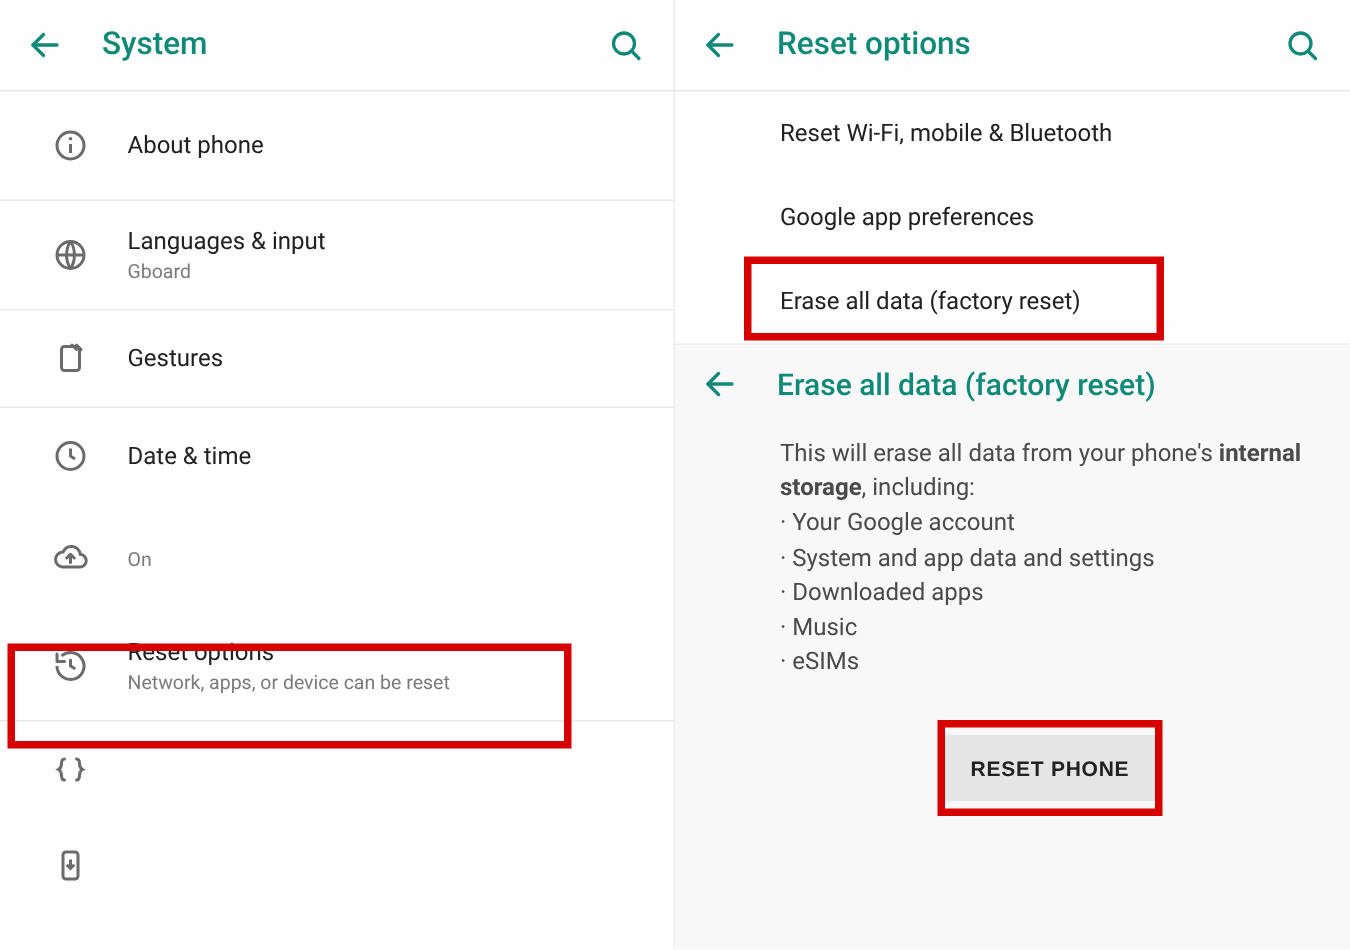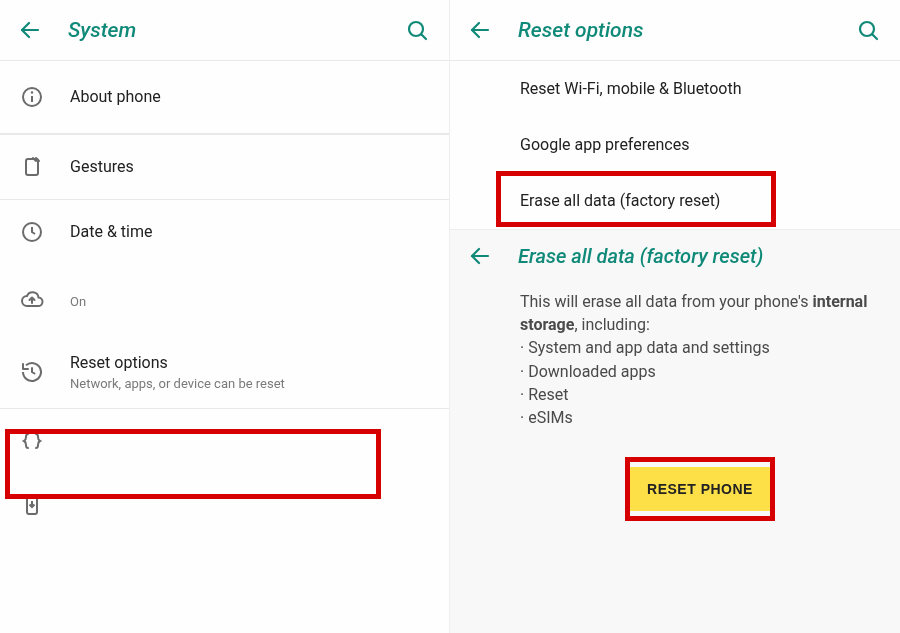--- a/index.html
+++ b/index.html
@@ -38,36 +38,35 @@
       font-weight: 500;
     }
     .back-icon {
       width: 24px;
       height: 24px;
       margin-right: 26px;
       flex-shrink: 0;
     }
     .header-title {
       flex: 1;
-      font-style: italic;
     }
     .search-icon {
       width: 24px;
       height: 24px;
       margin-right: 8px;
     }
     .divider {
       height: 1px;
       background: #e8e8e8;
       margin: 0;
     }
     .list-item {
       display: flex;
       align-items: center;
-      padding: 16px 20px;
+      padding: 16px 35px;
       min-height: 64px;
     }
     .list-item.tall {
       min-height: 72px;
     }
     .item-icon {
       width: 24px;
       height: 24px;
       margin-right: 26px;
       color: #6b6b6b;
@@ -124,21 +123,21 @@
     .erase-body li::before {
       content: "· ";
     }
     .erase-button-wrap {
       margin-top: 38px;
       display: flex;
       justify-content: center;
       position: relative;
     }
     .erase-button {
-      background: #fde047;
+      background: #e5e5e5;
       border: none;
       padding: 14px 20px;
       font-size: 14px;
       font-weight: 700;
       letter-spacing: 0.5px;
       color: #222;
       cursor: pointer;
     }
     svg { display: block; }
   </style>
@@ -170,20 +169,33 @@
           <line x1="12" y1="11" x2="12" y2="17"></line>
           <circle cx="12" cy="7.5" r="1.2" fill="#6b6b6b" stroke="none"></circle>
         </svg>
     </span>
     <div class="item-text">
       <div class="item-title">About phone</div>
     </div>
   </div>
   <div class="divider"></div>
 
+  <div class="list-item tall">
+    <span class="item-icon">
+      <svg viewBox="0 0 24 24" fill="none" stroke="#6b6b6b" stroke-width="2">
+          <circle cx="12" cy="12" r="9"></circle>
+          <line x1="3" y1="12" x2="21" y2="12"></line>
+          <path d="M12 3 C8.5 8 8.5 16 12 21 M12 3 C15.5 8 15.5 16 12 21"></path>
+        </svg>
+    </span>
+    <div class="item-text">
+      <div class="item-title">Languages &amp; input</div>
+      <div class="item-sub">Gboard</div>
+    </div>
+  </div>
   <div class="divider"></div>
 
   <div class="list-item">
     <span class="item-icon">
       <svg viewBox="0 0 24 24" fill="none" stroke="#6b6b6b" stroke-width="2">
           <rect x="6" y="4" width="12" height="16" rx="2"></rect>
           <path d="M13 3l3 3M16 3l3 3" stroke-linecap="round"></path>
         </svg>
     </span>
     <div class="item-text">
@@ -298,23 +310,24 @@
             <polyline points="11 5 4 12 11 19"></polyline>
           </svg>
       </span>
       <span class="header-title">Erase all data (factory reset)</span>
     </div>
     <div class="erase-body">
       <div class="intro">
         <span>This will erase all data from your phone's </span><b>internal storage</b><span>, including:</span>
       </div>
       <ul>
+        <li>Your Google account</li>
         <li>System and app data and settings</li>
         <li>Downloaded apps</li>
-        <li>Reset</li>
+        <li>Music</li>
         <li>eSIMs</li>
       </ul>
       <div class="erase-button-wrap">
         <button class="erase-button">RESET PHONE</button>
         <div class="highlight-box" style="left:50%; transform:translateX(-50%); top:-10px; width:150px; height:64px;"></div>
       </div>
     </div>
   </div>
 </div>
 

